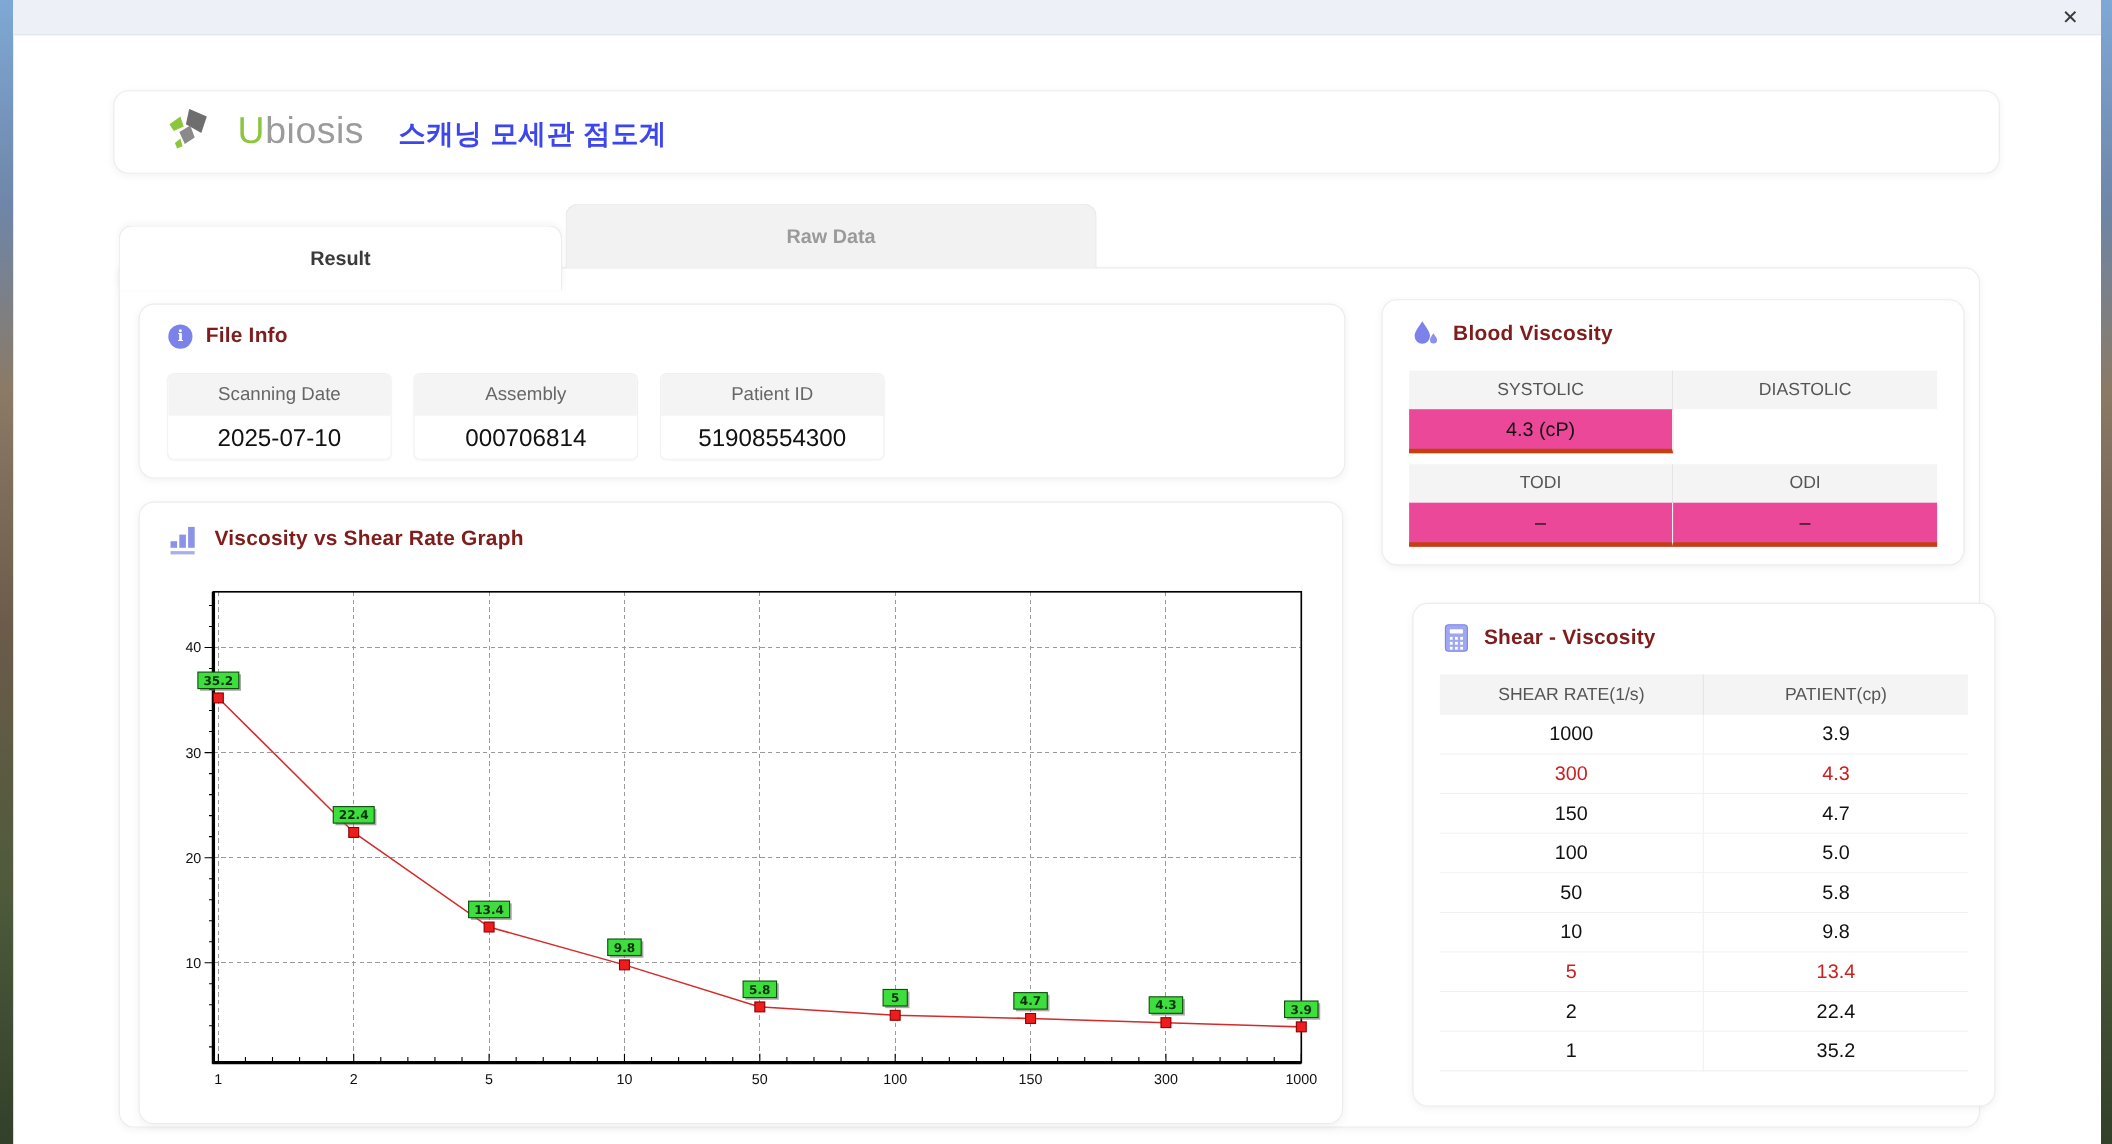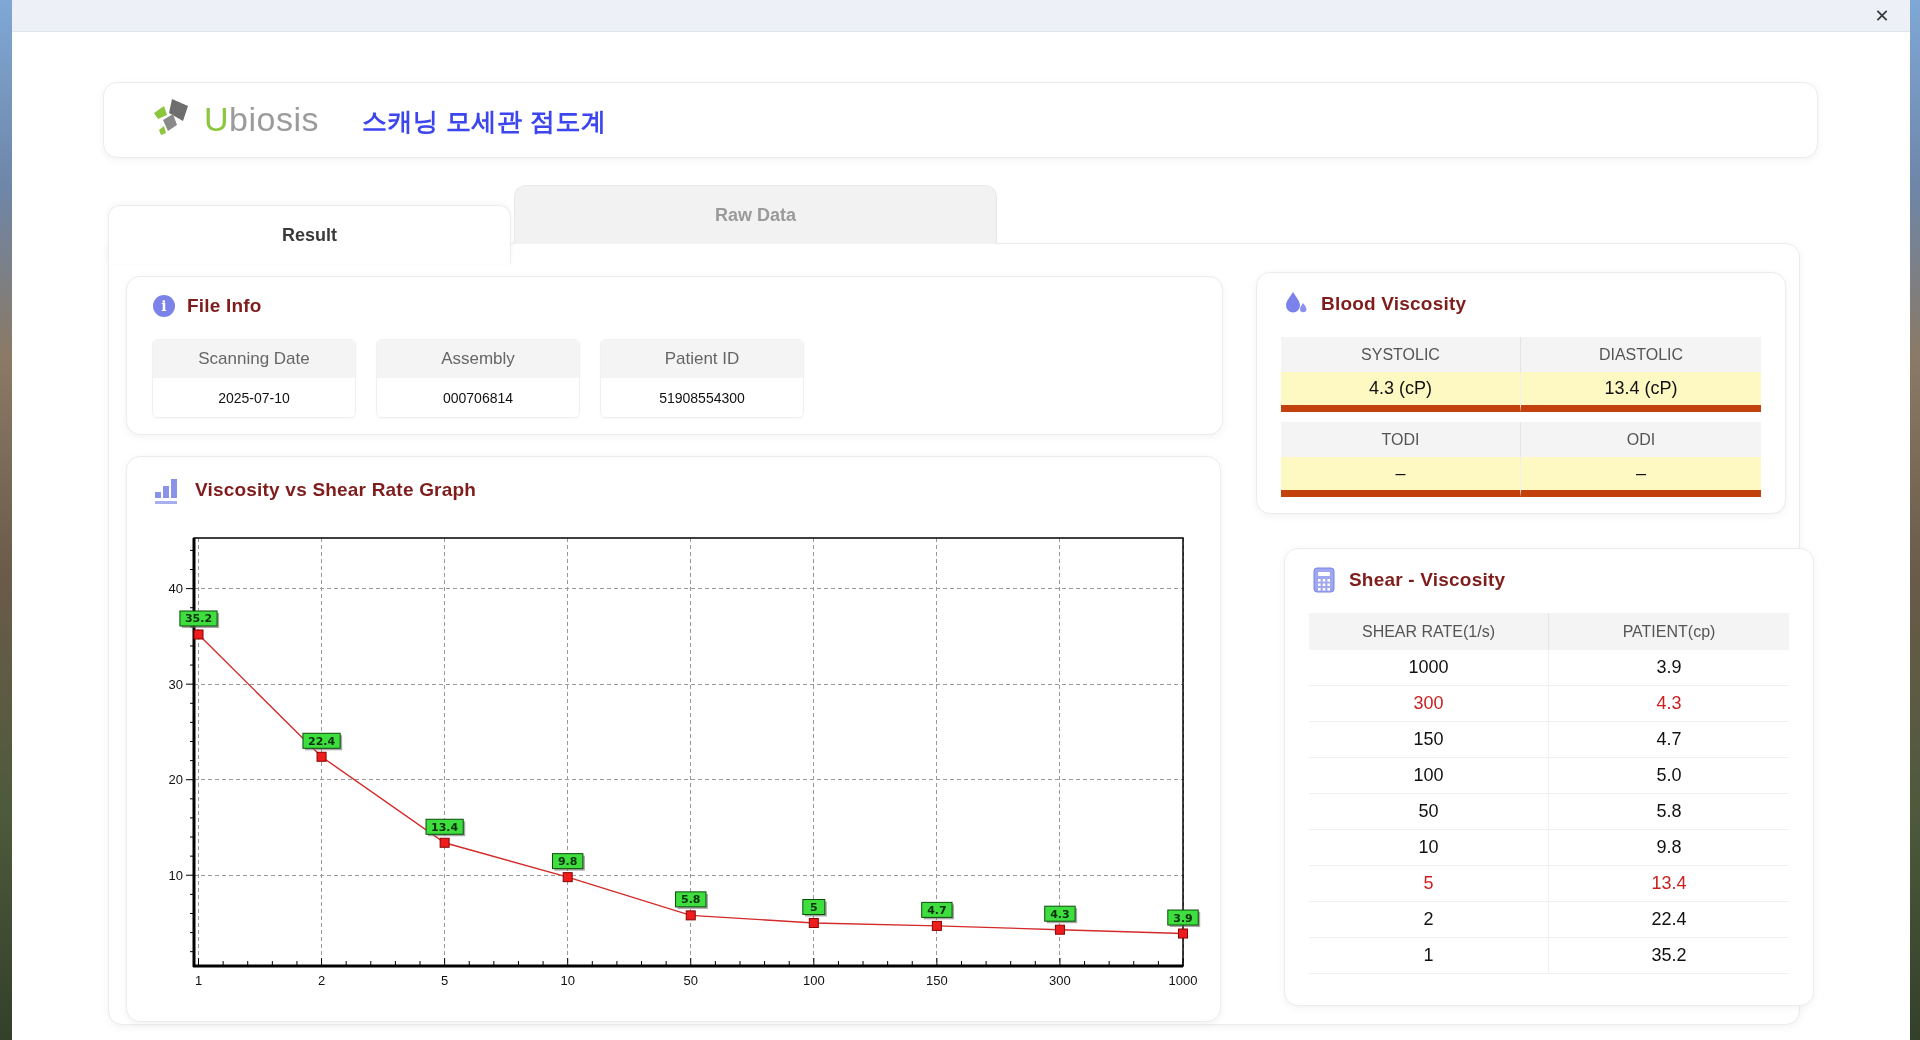--- a/index.html
+++ b/index.html
@@ -15,21 +15,21 @@
   #titlebar { position:absolute; left:0; top:0; width:100%; height:32px;
     background:#edf1f7; border-bottom:1px solid #dfe5ee; }
   #close-btn { position:absolute; right:16px; top:5px; width:24px; height:22px; border:none;
     background:transparent; font-size:18px; line-height:22px; color:#3a3a3a; cursor:pointer; }
 
   .card { position:absolute; background:#fff; border:1px solid #ececec; border-radius:14px;
     box-shadow:0 2px 8px rgba(0,0,0,.05); }
 
   
   #header-card { left:91px; top:82px; width:1715px; height:76px; }
-  #logo-wrap { position:absolute; left:50px; top:16px; display:flex; align-items:center; gap:4px; }
+  #logo-wrap { position:absolute; left:50px; top:16px; display:flex; align-items:center; gap:16px; }
   #logo-text { font-size:34px; letter-spacing:.5px; }
   #logo-text .u { color:#8cc63e; }
   #logo-text .rest { color:#9b9b9b; }
   #app-title-ko { position:absolute; left:258px; top:22px; font-size:25px; font-weight:bold;
     color:#3c45ee; letter-spacing:.5px; }
 
   
   .tab { position:absolute; top:185px; height:59px; border-radius:12px 12px 0 0;
     display:flex; align-items:center; justify-content:center; font-size:18px; font-weight:bold; cursor:pointer; }
   #tab-result { left:96px; width:403px; background:#fff; color:#3a3a3a;
@@ -43,42 +43,42 @@
   .panel-head { position:absolute; top:18px; left:26px; display:flex; align-items:center; gap:12px; }
   .panel-title { font-size:19px; font-weight:bold; color:#7f1d1d; letter-spacing:.2px; }
 
   
   #file-info-panel { left:114px; top:276px; width:1097px; height:159px; z-index:4; }
   #file-fields { position:absolute; left:25px; top:62px; display:flex; gap:20px; }
   .field { width:204px; border:1px solid #f0f0f0; border-radius:6px; overflow:hidden;
     box-shadow:0 1px 2px rgba(0,0,0,.04); }
   .field-label { height:38px; background:#f4f4f4; color:#666; font-size:17px;
     display:flex; align-items:center; justify-content:center; }
-  .field-value { height:39px; background:#fff; color:#111; font-size:14px;
+  .field-value { height:39px; background:#fff; color:#111; font-size:22px;
     display:flex; align-items:center; justify-content:center; }
 
   .round-icon { width:22px; height:22px; border-radius:50%; background:#7b83eb; color:#fff;
     font-size:14px; font-weight:bold; display:flex; align-items:center; justify-content:center;
     font-family:"DejaVu Serif",serif; }
 
   
   #graph-panel { left:114px; top:456px; width:1095px; height:566px; z-index:4; }
   #chart-svg { position:absolute; left:0; top:0; }
 
   
   #blood-panel { left:1244px; top:272px; width:530px; height:242px; z-index:4; }
   #shear-panel { left:1244px; top:548px; width:530px; height:458px; z-index:4;margin-left:28px; }
 
   .mini-table { position:absolute; left:24px; right:24px; }
   .trow { display:grid; grid-template-columns:1fr 1fr; }
   .trow .cell { display:flex; align-items:center; justify-content:center; }
   .hrow .cell { height:35px; background:#f4f4f4; color:#555; font-size:16px; }
   .hrow .cell:first-child { border-right:1px solid #e4e4e4; }
-  .vrow .cell { height:40px; background:#fef9c3; color:#111; font-size:18px;
-    border-bottom:7px solid #c2410c; }
+  .vrow .cell { height:40px; background:#ec4899; color:#111; font-size:18px;
+    border-bottom:4px solid #c2410c; }
   .vrow .cell:first-child { border-right:1px solid #f0f0f0; }
   .block-gap { height:10px; }
 
   
   #shear-table { position:absolute; left:24px; right:24px; top:64px; }
   #shear-table .hrow .cell { height:37px; }
   .srow { display:grid; grid-template-columns:1fr 1fr; }
   .srow .cell { height:36px; display:flex; align-items:center; justify-content:center;
     font-size:18px; color:#111; background:#fff; border-bottom:1px solid #f0f0f0; }
   .srow .cell:first-child { border-right:1px solid #f0f0f0; }
@@ -285,21 +285,20 @@
       </svg>
       <div class="panel-title">Blood Viscosity</div>
     </div>
     <div class="mini-table" style="top:64px">
       <div class="trow hrow">
         <div class="cell">SYSTOLIC</div>
         <div class="cell">DIASTOLIC</div>
       </div>
       <div class="trow vrow">
         <div class="cell">4.3 (cP)</div>
-        <div class="cell">13.4 (cP)</div>
       </div>
       <div class="block-gap"></div>
       <div class="trow hrow">
         <div class="cell">TODI</div>
         <div class="cell">ODI</div>
       </div>
       <div class="trow vrow">
         <div class="cell">–</div>
         <div class="cell">–</div>
       </div>

